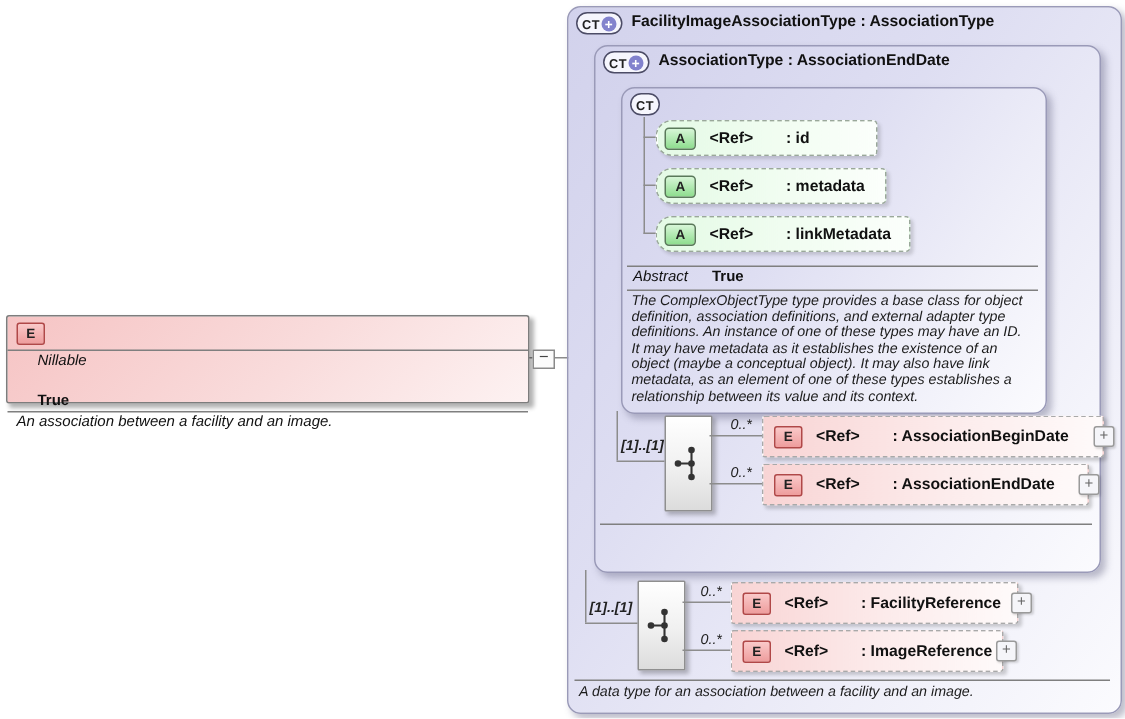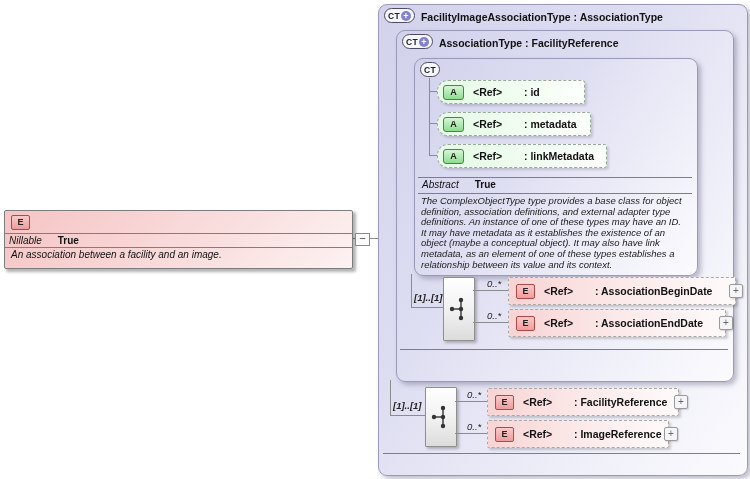--- a/index.html
+++ b/index.html
@@ -6,21 +6,21 @@
   .stage{position:relative;width:750px;height:479px;background:#ffffff;overflow:hidden;
          font-family:"Liberation Sans",sans-serif;color:#111;}
   .abs{position:absolute;}
 
   
   .lav{border:1px solid #9a9ab8;border-radius:9px;
        background:linear-gradient(125deg,#d2d2ec 0%,#dedef2 40%,#ededf8 70%,#fbfbfe 100%);
        box-shadow:3px 3px 5px rgba(110,110,140,.45);}
 
   .boxtitle{font-weight:bold;font-size:10.5px;white-space:nowrap;color:#111;}
-  .hdr{display:flex;align-items:flex-end;gap:6px;}
+  .hdr{display:flex;align-items:flex-start;gap:6px;}
 
   .ct-pill{display:inline-flex;align-items:center;height:13px;padding:0 3px;
            border:1.5px solid #4c4c66;border-radius:8px;background:#f6f6fd;
            font-size:8.5px;font-weight:bold;color:#222;letter-spacing:.3px;}
   .ct-plus{width:10px;height:10px;border-radius:50%;background:#8282cd;color:#fff;
            font-size:9px;line-height:10px;text-align:center;font-weight:bold;margin-left:1px;}
 
   
   .el-solid{border:1px solid #7d7d7d;border-radius:2px;
             background:linear-gradient(135deg,#f6c4c4 0%,#f9dcdc 55%,#fdf2f2 100%);
@@ -67,21 +67,21 @@
 
 <div class="stage">
 
   <div class="abs hline" style="left:351px;top:238px;width:28px;"></div>
 
   <div class="abs el-solid" style="left:4px;top:210px;width:347px;height:57px;">
     <div class="hdr" style="padding:4px 6px 3px;">
       <span class="e-icon">E</span>
     </div>
     <div class="sep"></div>
-    <div style="display:flex;gap:16px;padding:1px 4px 1px;">
+    <div style="display:flex;gap:16px;padding:1px 20px 1px;flex-direction:column;">
       <span class="ital">Nillable</span>
       <span class="bold-val">True</span>
     </div>
     <div class="sep"></div>
     <div class="ital" style="padding:1px 6px;">An association between a facility and an image.</div>
   </div>
   <div class="abs minusbox" style="left:355px;top:233px;">−</div>
 
   <div class="abs lav" style="left:378px;top:4px;width:368px;height:470px;"></div>
   <div class="abs hdr" style="left:384px;top:8px;">
@@ -91,21 +91,21 @@
     </span>
     <span class="boxtitle">FacilityImageAssociationType : AssociationType</span>
   </div>
 
   <div class="abs lav" style="left:396px;top:30px;width:336px;height:350px;"></div>
   <div class="abs hdr" style="left:402px;top:34px;">
     <span class="ct-pill">
       <span>CT</span>
       <span class="ct-plus">+</span>
     </span>
-    <span class="boxtitle">AssociationType : FacilityReference</span>
+    <span class="boxtitle">AssociationType : AssociationEndDate</span>
   </div>
 
   <div class="abs lav" style="left:414px;top:58px;width:282px;height:216px;"></div>
   <div class="abs hdr" style="left:420px;top:62px;">
     <span class="ct-pill">
       <span>CT</span>
     </span>
   </div>
 
   <div class="abs vline" style="left:429px;top:78px;height:78px;"></div>
@@ -197,14 +197,15 @@
   <div class="abs plusbox" style="left:674px;top:395px;">+</div>
 
   <div class="abs el-dashed" style="left:487px;top:420px;width:173px;height:26px;">
     <span class="e-icon">E</span>
     <span class="ref">&lt;Ref&gt;</span>
     <span class="ename">: ImageReference</span>
   </div>
   <div class="abs plusbox" style="left:664px;top:427px;">+</div>
 
   <div class="abs sep" style="left:383px;top:453px;width:357px;"></div>
+  <div class="abs small-ital" style="left:386px;top:457px;width:350px;">A data type for an association between a facility and an image.</div>
 
 </div>
 
 </body></html>

